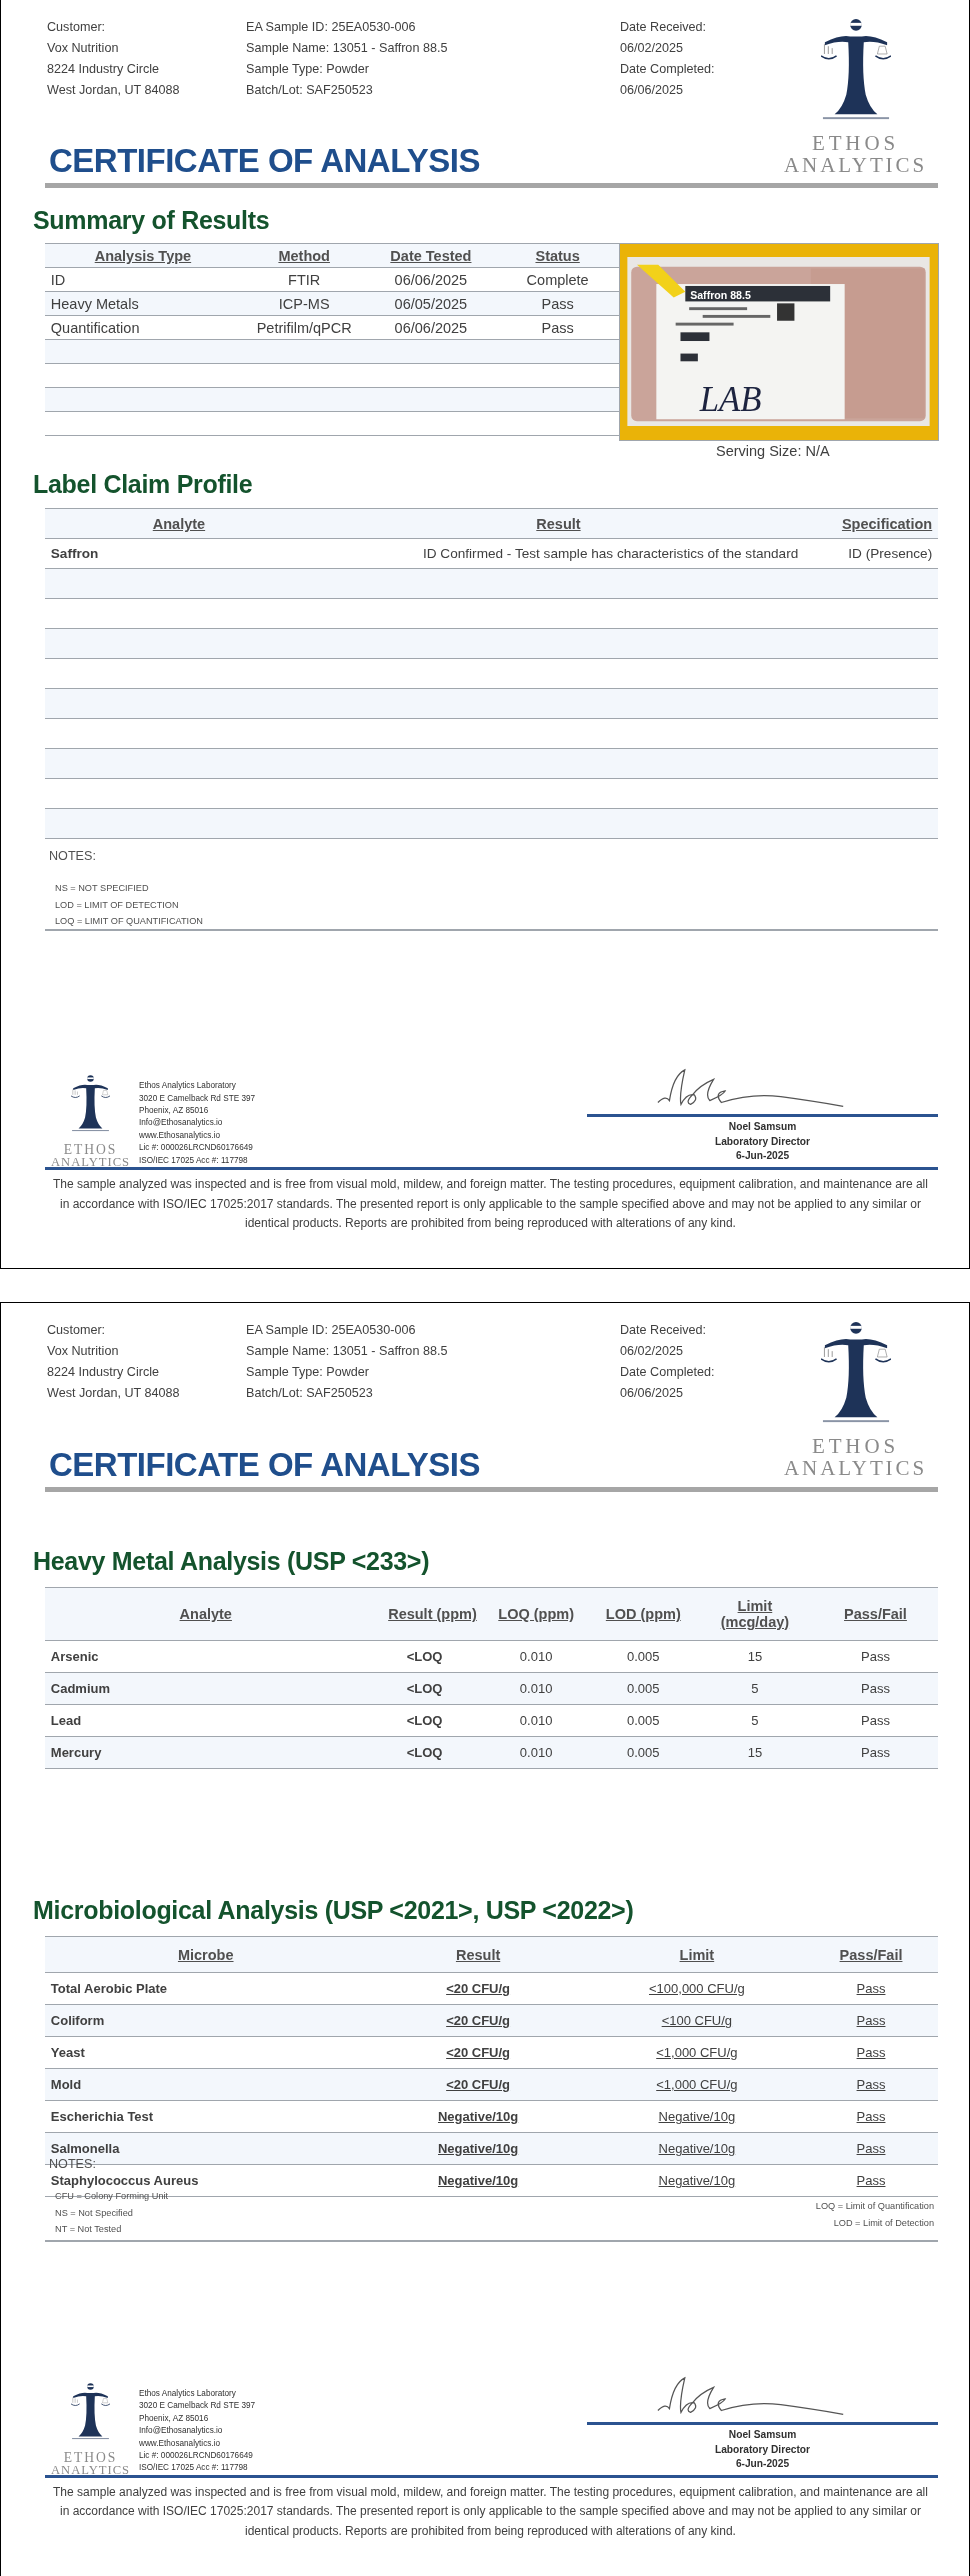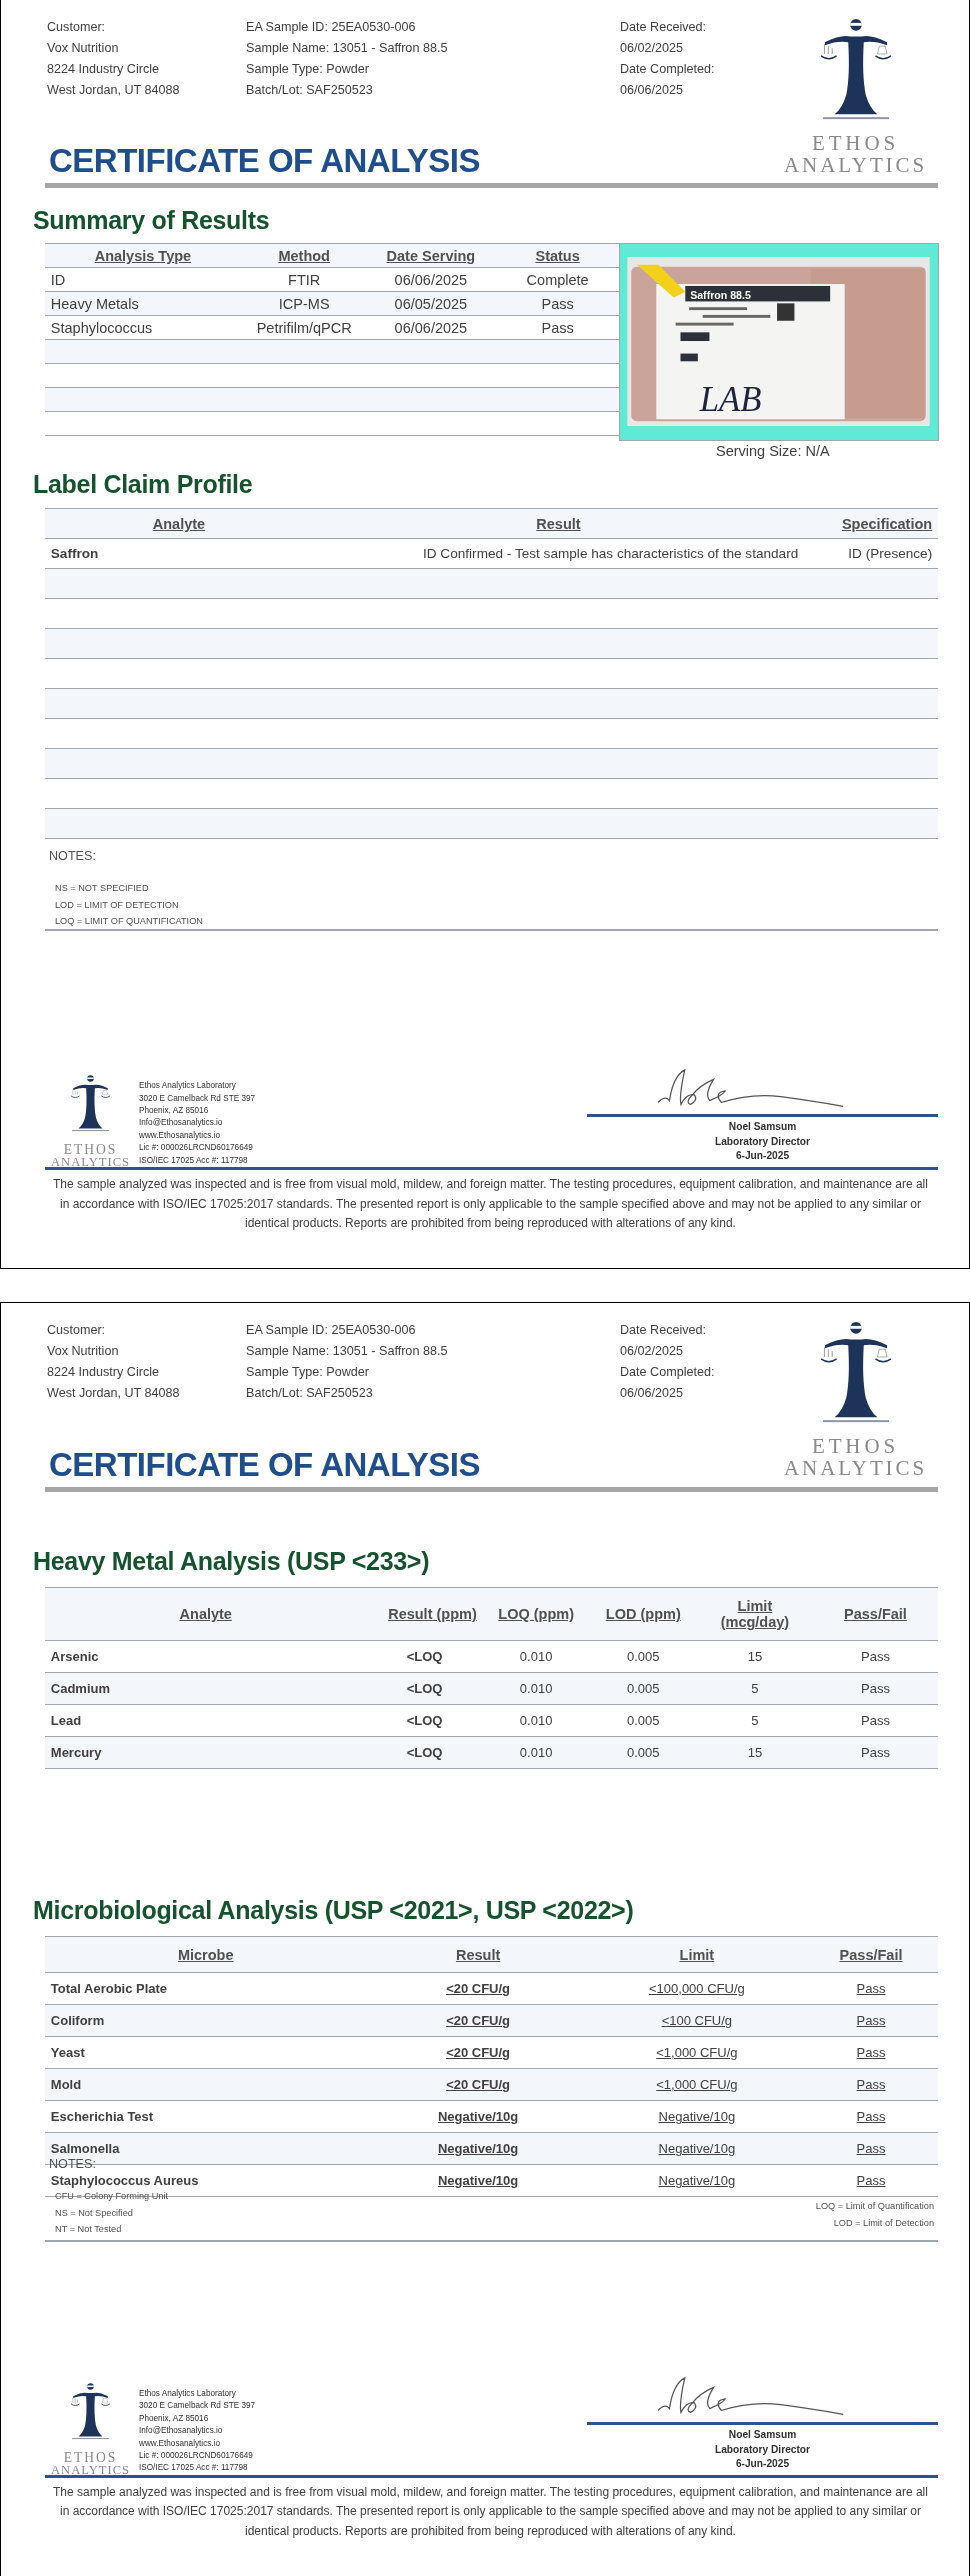--- a/index.html
+++ b/index.html
@@ -36,21 +36,21 @@
   th { font-weight: bold; text-decoration: underline; color: #505050; }
   tr.row { border-bottom: 1.9px solid #a0a6ad; }
   tr.alt { background: #f3f7fc; }
   tr.hdrrow { background: #f3f7fc; border-top: 1.9px solid #a0a6ad; border-bottom: 1.9px solid #a0a6ad; }
 
   
   #sum-table { left: 44px; top: 244px; width: 576px; }
   #sum-table tr { height: 24px; }
   #sum-table td.c { text-align: center; }
   .photo-box { position: absolute; left: 618px; top: 244px; width: 320px; height: 198px;
-    border: 1.9px solid #a0a6ad; background: #5eead4; }
+    border: 1.9px solid #a0a6ad; background: #eab308; }
   .photo { position: absolute; left: 6.8px; top: 12.6px; width: 303px; height: 169px; overflow: hidden; }
   .serving { position: absolute; left: 715px; top: 444px; font-size: 14.5px; color: #404040; }
 
   
   #label-table { left: 44px; top: 509px; width: 893px; }
   #label-table tr { height: 30px; }
 
   .notes-title { position: absolute; left: 48px; font-size: 12.6px; color: #505050; }
   .notes-line { position: absolute; left: 48px; font-size: 9.2px; color: #505050; line-height: 16.5px; margin-left: 6px; }
   .rule { position: absolute; left: 44px; width: 893px; height: 1.9px; background: #a0a6ad; }
@@ -132,37 +132,37 @@
     </div>
   <div class="coa-title">CERTIFICATE OF ANALYSIS</div>
   <div class="coa-rule"></div>
 
   <div class="sec-title" style="top:207px;">Summary of Results</div>
   <table id="sum-table">
       <tbody>
         <tr class="hdrrow">
           <th style="width:34%;">Analysis Type</th>
           <th style="width:22%;text-align:center">Method</th>
-          <th style="width:22%;text-align:center">Date Serving</th>
+          <th style="width:22%;text-align:center">Date Tested</th>
           <th style="width:22%;text-align:center">Status</th>
         </tr>
         <tr class="row ">
           <td class="">ID</td>
           <td class="c">FTIR</td>
           <td class="c">06/06/2025</td>
           <td class="c">Complete</td>
         </tr>
         <tr class="row alt">
           <td class="">Heavy Metals</td>
           <td class="c">ICP-MS</td>
           <td class="c">06/05/2025</td>
           <td class="c">Pass</td>
         </tr>
         <tr class="row ">
-          <td class="">Staphylococcus</td>
+          <td class="">Quantification</td>
           <td class="c">Petrifilm/qPCR</td>
           <td class="c">06/06/2025</td>
           <td class="c">Pass</td>
         </tr>
         <tr class="row alt">
           <td colspan="4"></td>
         </tr>
         <tr class="row ">
           <td colspan="4"></td>
         </tr>

